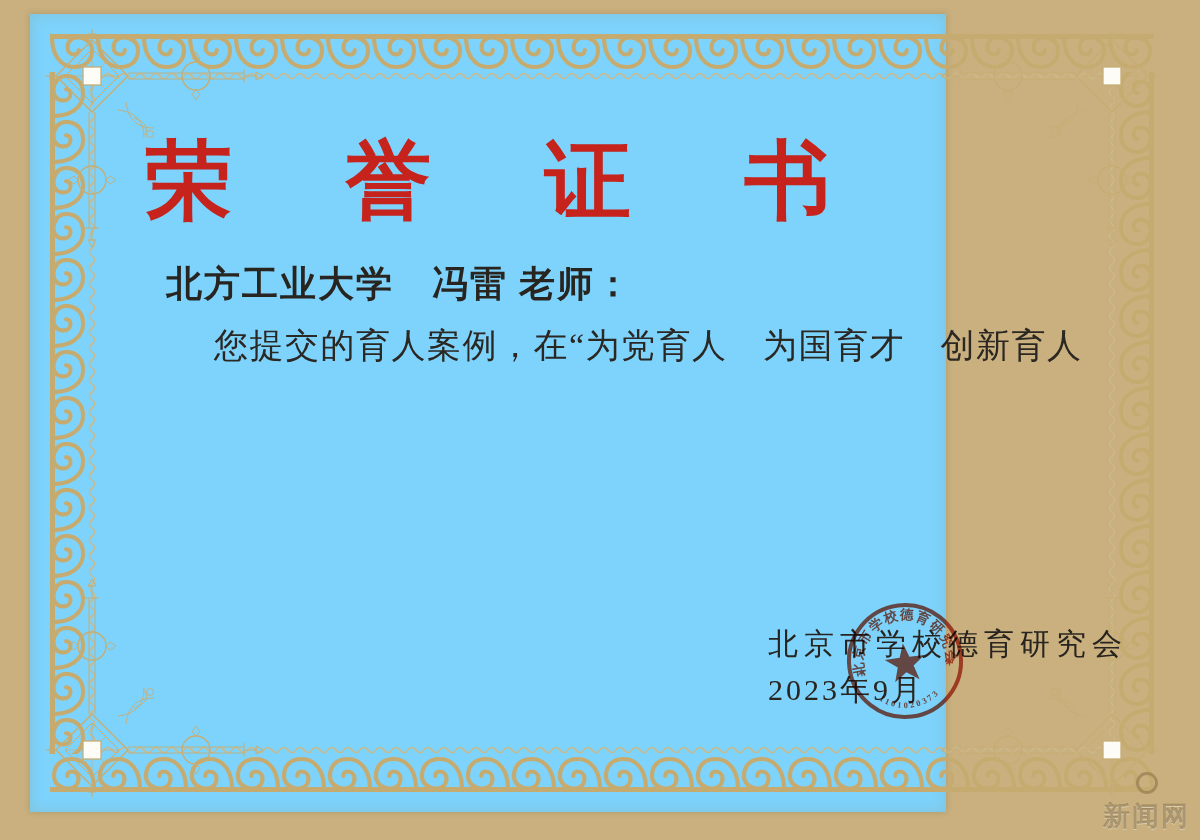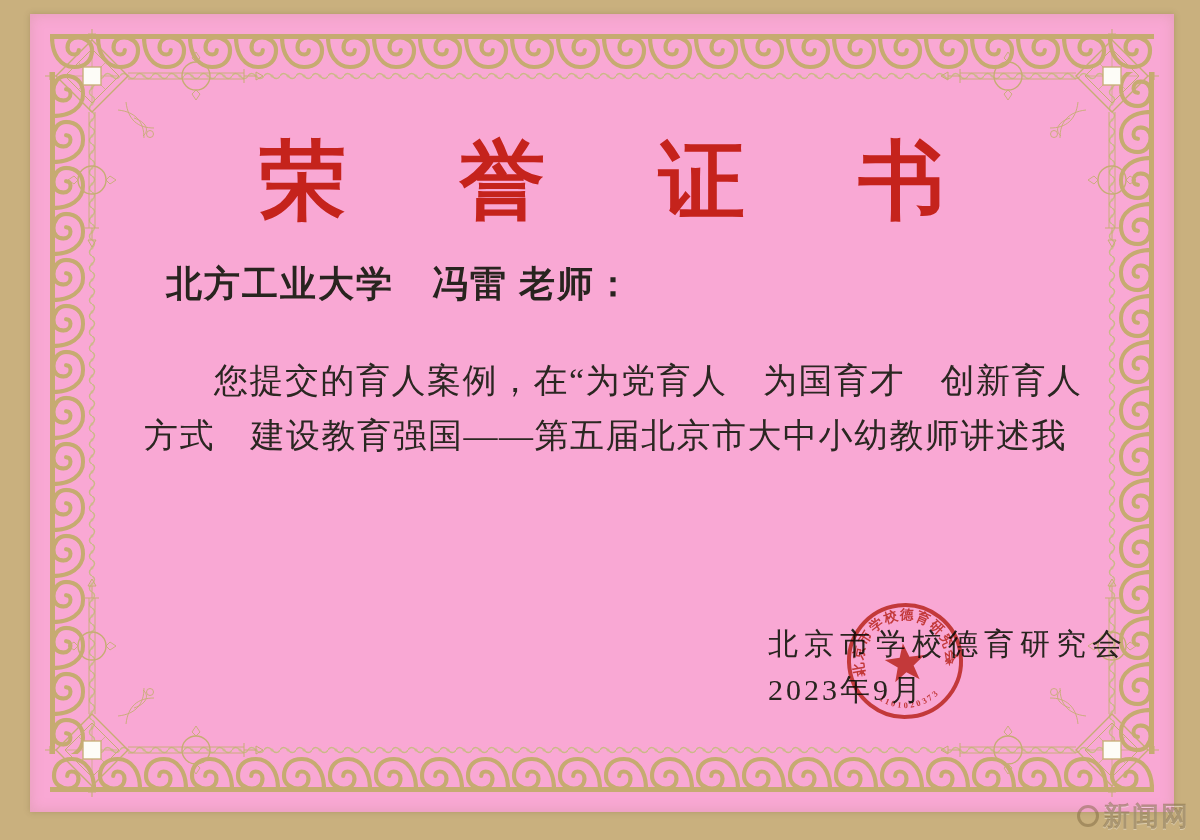--- a/index.html
+++ b/index.html
@@ -2,37 +2,37 @@
 <html><head>
 <meta charset="utf-8">
 <style>
   html,body{margin:0;padding:0;}
   .page{
     position:relative; width:1200px; height:840px; overflow:hidden;
     background:#c9b07e;
     font-family:"Liberation Serif","DejaVu Serif",serif;
   }
   .paper{
-    position:absolute; left:30px; top:14px; width:1144px; height:798px;
-    background:#f9a8d4;
+    position:absolute; left:30px; top:14px; width:916px; height:798px;
+    background:#7dd3fc;
     box-shadow:inset 0 0 14px rgba(150,128,80,.22), 0 0 6px rgba(90,75,40,.25);
   }
   .deco{position:absolute; left:0; top:0;}
   .title{
     position:absolute; left:0; top:112px; width:100%;
     text-align:center; font-size:86px; font-weight:700;
     letter-spacing:46px; text-indent:46px; line-height:110px;
     color:#c5231c;
   }
   .recipient{
     position:absolute; left:136px; top:246px;
     font-size:36px; font-weight:700; color:#28241f; letter-spacing:2px;
   }
   .body-par{
-    position:absolute; left:114px; top:339px; width:950px;
+    position:absolute; left:114px; top:304px; width:950px;
     font-size:34px; color:#2b2722; line-height:55px; letter-spacing:1.5px;
     font-weight:500;
   }
   .body-line{white-space:nowrap;}
   .indent{padding-left:70px;}
   .issuer{
     position:absolute; left:738px; top:610px; width:300px; text-align:center;
     font-size:30px; color:#28241f; letter-spacing:6px; white-space:nowrap;
   }
   .date{
@@ -45,20 +45,21 @@
     transform:rotate(-7deg);
   }
   .seal text{font-family:"Liberation Serif","DejaVu Serif",serif; font-weight:700;}
   .watermark{
     position:absolute; right:10px; bottom:6px;
     display:flex; align-items:center; gap:4px;
     color:rgba(120,98,58,.50);
     text-shadow:0 1px 0 rgba(255,255,255,.35);
     font-size:27px; font-weight:700; letter-spacing:2px;
     font-family:"Liberation Sans","DejaVu Sans",sans-serif;
+    flex-direction:column;
   }
   .wm-logo{
     width:22px; height:22px; border-radius:50%;
     border:3px solid rgba(120,98,58,.45);
     box-sizing:border-box;
   }
 </style>
 </head>
 <body>
 
@@ -119,21 +120,20 @@
       <use href="#cornOrn" xlink:href="#cornOrn" transform="translate(62,736) scale(1,-1)"></use>
       <use href="#cornOrn" xlink:href="#cornOrn" transform="translate(1082,736) scale(-1,-1)"></use>
     </svg>
 
     <div class="title">荣 誉 证 书</div>
 
     <div class="recipient">北方工业大学　冯雷 老师：</div>
 
     <div class="body-par">
       <div class="body-line indent">您提交的育人案例，在“为党育人　为国育才　创新育人</div>
-      <div class="body-line">方式　建设教育强国——第五届北京市大中小幼教师讲述我</div>
     </div>
 
     <div class="issuer">北京市学校德育研究会</div>
     <div class="date">2023年9月</div>
 
     <svg class="seal" width="170" height="170" viewBox="-85 -85 170 170" aria-hidden="true">
       <circle r="56" fill="none" stroke="#bf3a27" stroke-width="4"></circle>
       <path id="sealTopArc" d="M -39.5,14.4 A 42,42 0 1 1 39.5,14.4" fill="none"></path>
       <text font-size="13.5" fill="#bf3a27" letter-spacing="1.5">
         <textPath href="#sealTopArc" xlink:href="#sealTopArc" startOffset="50%" text-anchor="middle">北京市学校德育研究会</textPath>

